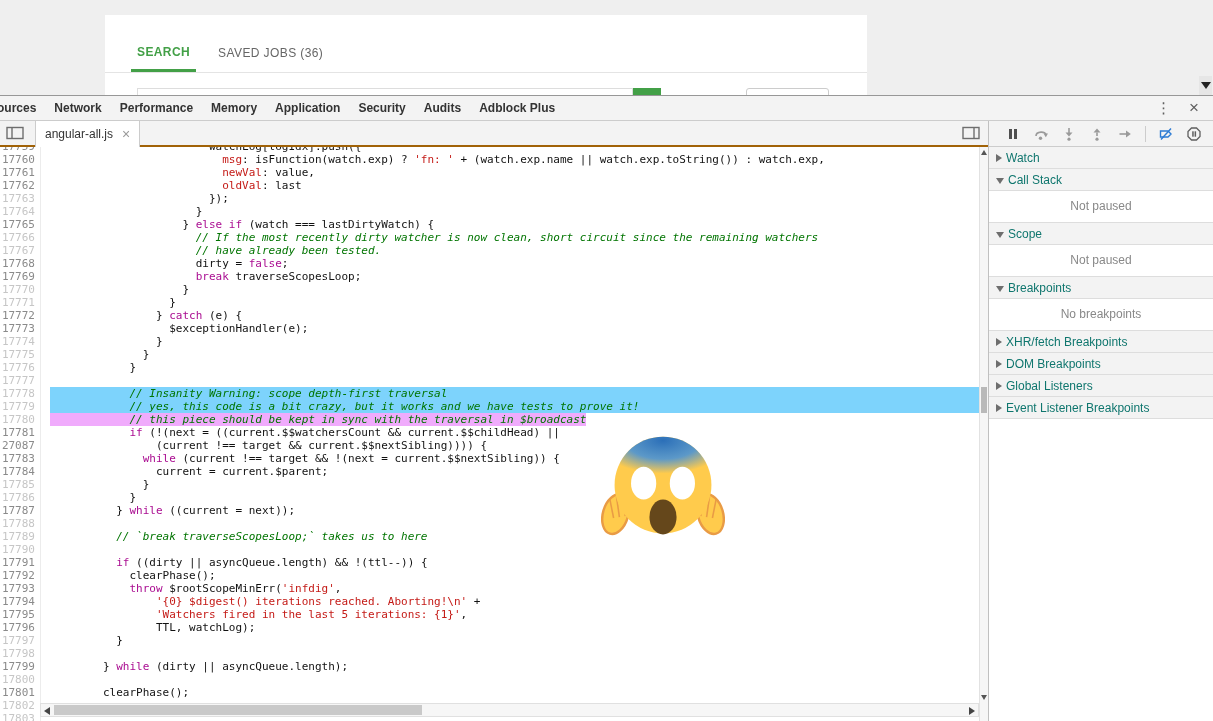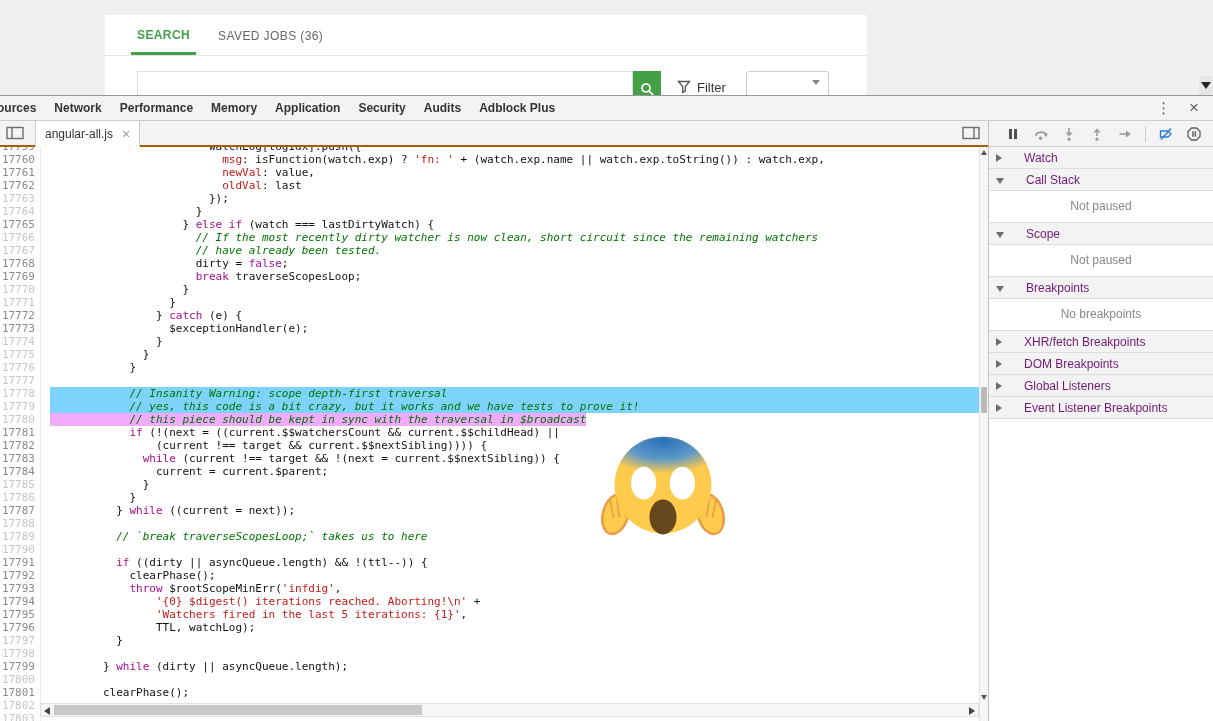--- a/index.html
+++ b/index.html
@@ -5,21 +5,21 @@
   * { box-sizing: border-box; }
   html,body { margin:0; padding:0; }
   body {
     width:1213px; height:721px; overflow:hidden; position:relative;
     font-family:"Liberation Sans", sans-serif; background:#fff; font-size:12px; color:#333;
   }
 
   
   .jobs-area { position:relative; width:1213px; height:95px; background:#efefef; overflow:hidden; }
   .jobs-card { position:absolute; left:105px; top:15px; width:762px; height:80px; background:#fff; overflow:hidden; }
-  .jobs-tabs { display:flex; align-items:flex-end; height:41px; border-bottom:1px solid #e4e4e4; padding-left:26px; }
+  .jobs-tabs { display:flex; align-items:flex-end; height:58px; border-bottom:1px solid #e4e4e4; padding-left:26px; }
   .jobs-tab { padding:0 6px 12px; margin-left:16px; letter-spacing:.4px; color:#666; font-size:12px; cursor:pointer; }
   .jobs-tab:first-child { margin-left:0; }
   .jobs-tab.active { color:#43a047; font-weight:bold; border-bottom:3px solid #43a047; padding-bottom:10px; }
   .jobs-search-row { display:flex; align-items:stretch; height:40px; margin:15px 0 0 32px; }
   .search-input { width:496px; border:1px solid #ddd; background:#fff; }
   .search-btn { width:28px; border:none; background:#43a047; display:flex; align-items:center; justify-content:center; padding:0; cursor:pointer; }
   .filter-btn { margin-left:16px; display:flex; align-items:flex-start; padding-top:9px; gap:6px; color:#333; font-size:13px; cursor:pointer; }
   .secondary-btn { margin-left:20px; width:83px; border:1px solid #ccc; border-radius:3px; background:#fff; display:flex; align-items:flex-start; justify-content:flex-end; padding:8px 8px 0 0; }
   .caret-down { width:0; height:0; border-left:4px solid transparent; border-right:4px solid transparent; border-top:5px solid #888; }
   .page-scrollbar { position:absolute; right:1px; top:76px; width:13px; height:19px; background:#e6e6e6; display:flex; align-items:center; justify-content:center; }
@@ -68,21 +68,21 @@
   .h-scrollbar { position:absolute; left:40px; right:9px; bottom:4px; height:14px; background:#f6f6f6; border:1px solid #e0e0e0; z-index:4; }
   .h-thumb { position:absolute; top:1px; bottom:1px; left:13px; width:368px; background:#c9c9c9; }
   .h-arr-l { position:absolute; left:3px; top:3px; width:0; height:0; border-top:4px solid transparent; border-bottom:4px solid transparent; border-right:6px solid #444; }
   .h-arr-r { position:absolute; right:3px; top:3px; width:0; height:0; border-top:4px solid transparent; border-bottom:4px solid transparent; border-left:6px solid #444; }
 
   .dt-right { flex:1; background:#fff; display:flex; flex-direction:column; min-height:0; }
   .dbg-toolbar { height:26px; flex:0 0 26px; background:#f3f3f3; border-bottom:1px solid #ccc; display:flex; align-items:center; padding-left:10px; }
   .dbg-btn { width:28px; height:26px; display:flex; align-items:center; justify-content:center; cursor:pointer; }
   .dbg-divider { width:1px; height:16px; background:#ccc; margin:0 6px; }
   .sec-h { height:22px; display:flex; align-items:center; padding-left:7px; background:#f3f3f3; border-bottom:1px solid #ddd; cursor:pointer; }
-  .sec-label { margin-left:22px; color:#701a75; }
+  .sec-label { margin-left:4px; color:#0f766e; }
   .tri { width:0; height:0; }
   .tri.right { border-top:4px solid transparent; border-bottom:4px solid transparent; border-left:6px solid #6e6e6e; }
   .tri.down { border-left:4px solid transparent; border-right:4px solid transparent; border-top:6px solid #6e6e6e; margin-top:2px; }
   .sec-note { padding:8px 0 9px; text-align:center; color:#888; background:#fff; border-bottom:1px solid #ddd; }
 </style>
 </head>
 <body>
 
 <div class="jobs-area">
   <div class="jobs-card">
@@ -177,21 +177,21 @@
             <div class="cl"><span class="ln">17772</span><span class="lc">                <span>} </span><span class="kw">catch</span><span> (e) {</span></span></div>
             <div class="cl"><span class="ln">17773</span><span class="lc">                  <span>$exceptionHandler(e);</span></span></div>
             <div class="cl"><span class="ln dim">17774</span><span class="lc">                <span>}</span></span></div>
             <div class="cl"><span class="ln dim">17775</span><span class="lc">              <span>}</span></span></div>
             <div class="cl"><span class="ln dim">17776</span><span class="lc">            <span>}</span></span></div>
             <div class="cl"><span class="ln dim">17777</span><span class="lc"></span></div>
             <div class="cl"><span class="ln dim">17778</span><span class="lc"><span class="selfull">            <span class="cm">// Insanity Warning: scope depth-first traversal</span></span></span></div>
             <div class="cl"><span class="ln dim">17779</span><span class="lc"><span class="selfull">            <span class="cm">// yes, this code is a bit crazy, but it works and we have tests to prove it!</span></span></span></div>
             <div class="cl"><span class="ln dim">17780</span><span class="lc"><span class="seltext">            <span class="cm">// this piece should be kept in sync with the traversal in $broadcast</span></span></span></div>
             <div class="cl"><span class="ln">17781</span><span class="lc">            <span class="kw">if</span><span> (!(next = ((current.$$watchersCount &amp;&amp; current.$$childHead) ||</span></span></div>
-            <div class="cl"><span class="ln">17782</span><span class="lc">                <span>(current !== target &amp;&amp; current.$$nextSibling)))) {</span></span></div>
+            <div class="cl"><span class="ln">27087</span><span class="lc">                <span>(current !== target &amp;&amp; current.$$nextSibling)))) {</span></span></div>
             <div class="cl"><span class="ln">17783</span><span class="lc">              <span class="kw">while</span><span> (current !== target &amp;&amp; !(next = current.$$nextSibling)) {</span></span></div>
             <div class="cl"><span class="ln">17784</span><span class="lc">                <span>current = current.$parent;</span></span></div>
             <div class="cl"><span class="ln dim">17785</span><span class="lc">              <span>}</span></span></div>
             <div class="cl"><span class="ln dim">17786</span><span class="lc">            <span>}</span></span></div>
             <div class="cl"><span class="ln">17787</span><span class="lc">          <span>} </span><span class="kw">while</span><span> ((current = next));</span></span></div>
             <div class="cl"><span class="ln dim">17788</span><span class="lc"></span></div>
             <div class="cl"><span class="ln dim">17789</span><span class="lc">          <span class="cm">// `break traverseScopesLoop;` takes us to here</span></span></div>
             <div class="cl"><span class="ln dim">17790</span><span class="lc"></span></div>
             <div class="cl"><span class="ln">17791</span><span class="lc">          <span class="kw">if</span><span> ((dirty || asyncQueue.length) &amp;&amp; !(ttl--)) {</span></span></div>
             <div class="cl"><span class="ln">17792</span><span class="lc">            <span>clearPhase();</span></span></div>

